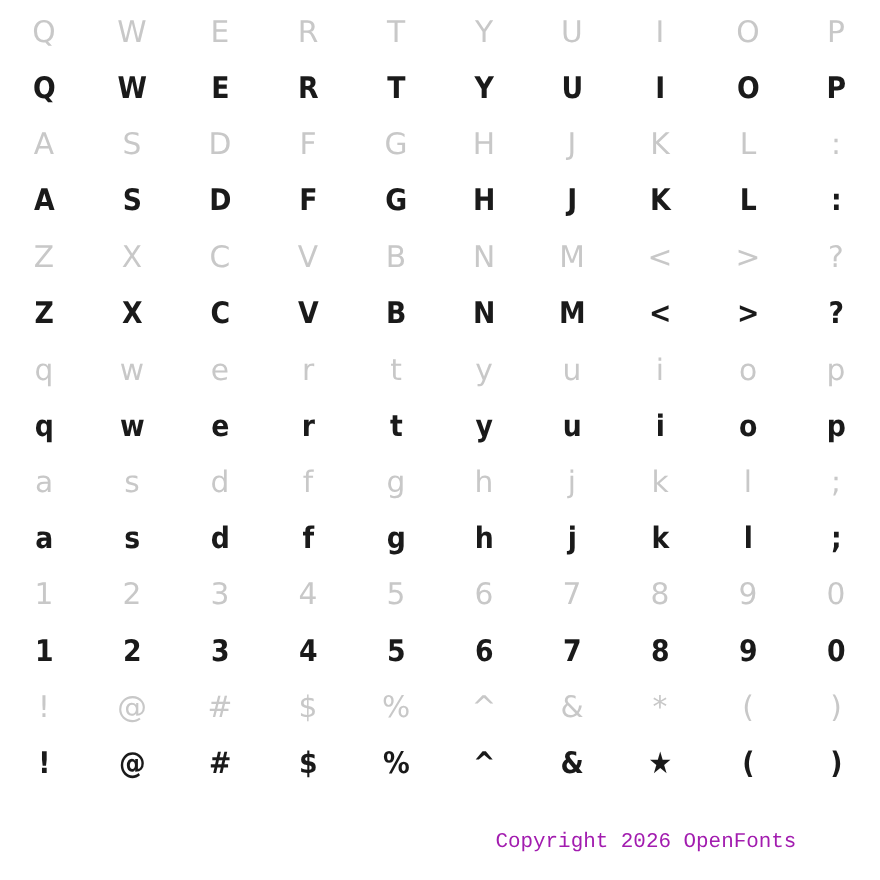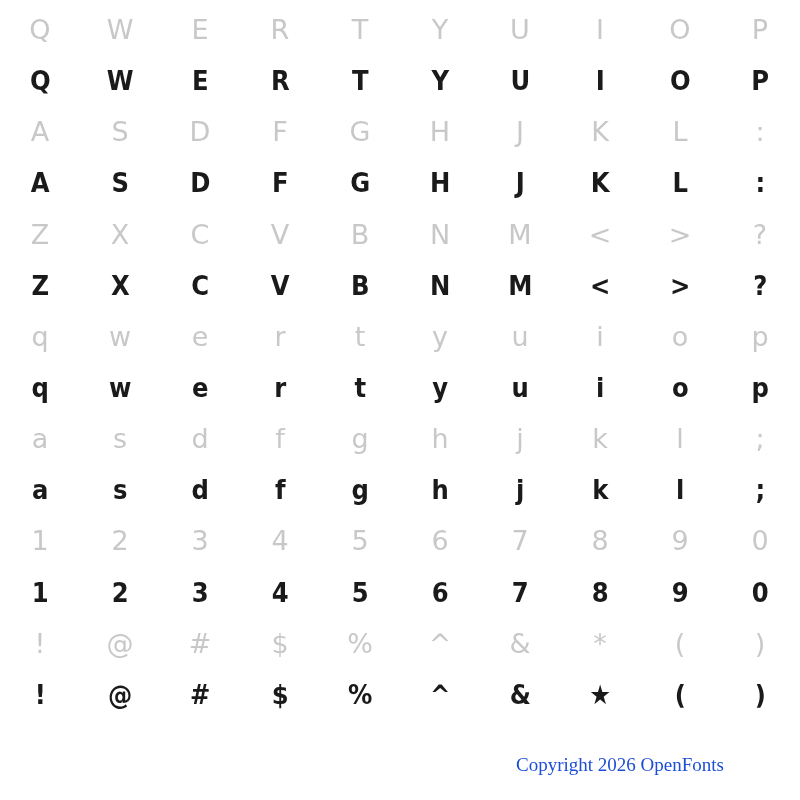--- a/index.html
+++ b/index.html
@@ -59,23 +59,23 @@
     font-family: "DejaVu Sans Condensed", "DejaVu Sans", sans-serif;
     letter-spacing: -0.5px;
   }
   .footer {
     position: absolute;
     left: 12px;
     right: 0;
     bottom: 24px;
     text-align: right;
     padding-right: 76px;
-    color: #1d4ed8;
+    color: #a21caf;
     font-size: 19px;
-    font-family: Liberation Serif, serif;
+    font-family: Liberation Mono, monospace;
   }
 </style>
 </head>
 <body>
 
 <div class="sheet">
 
   <div class="grid">
 
     <div class="row-pair">

